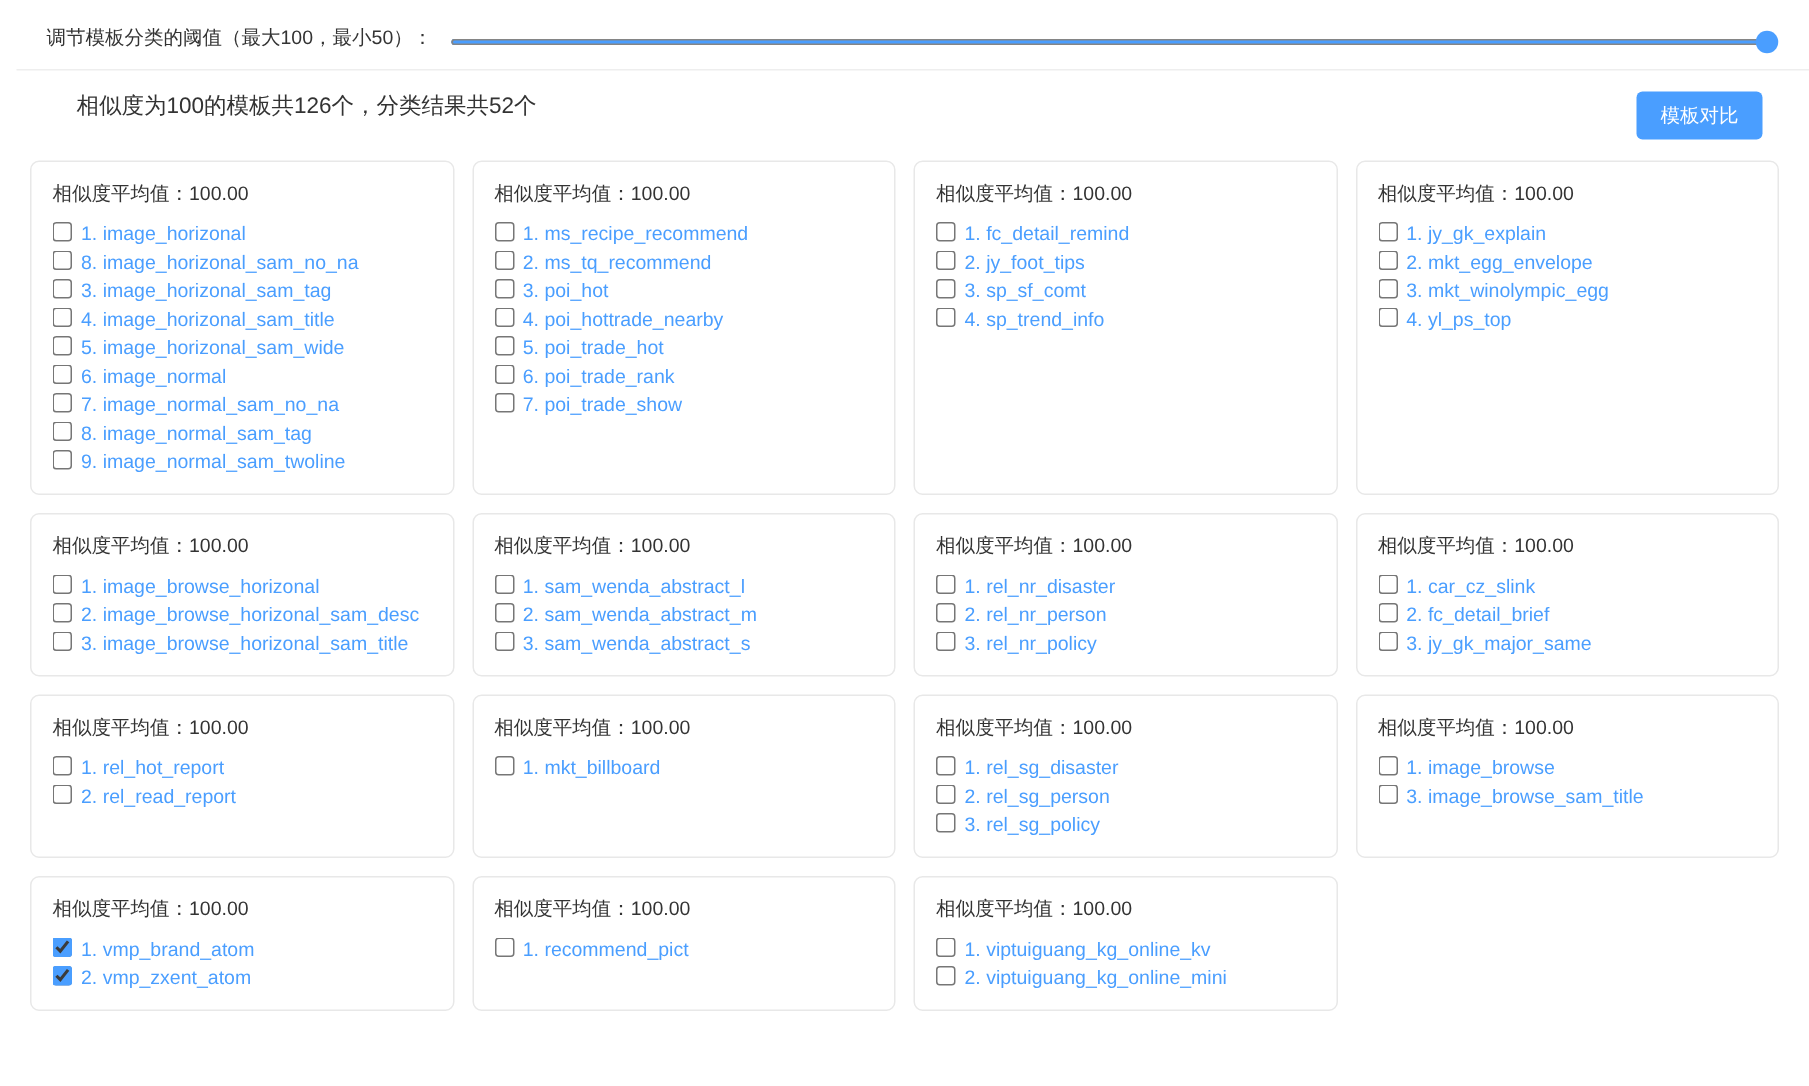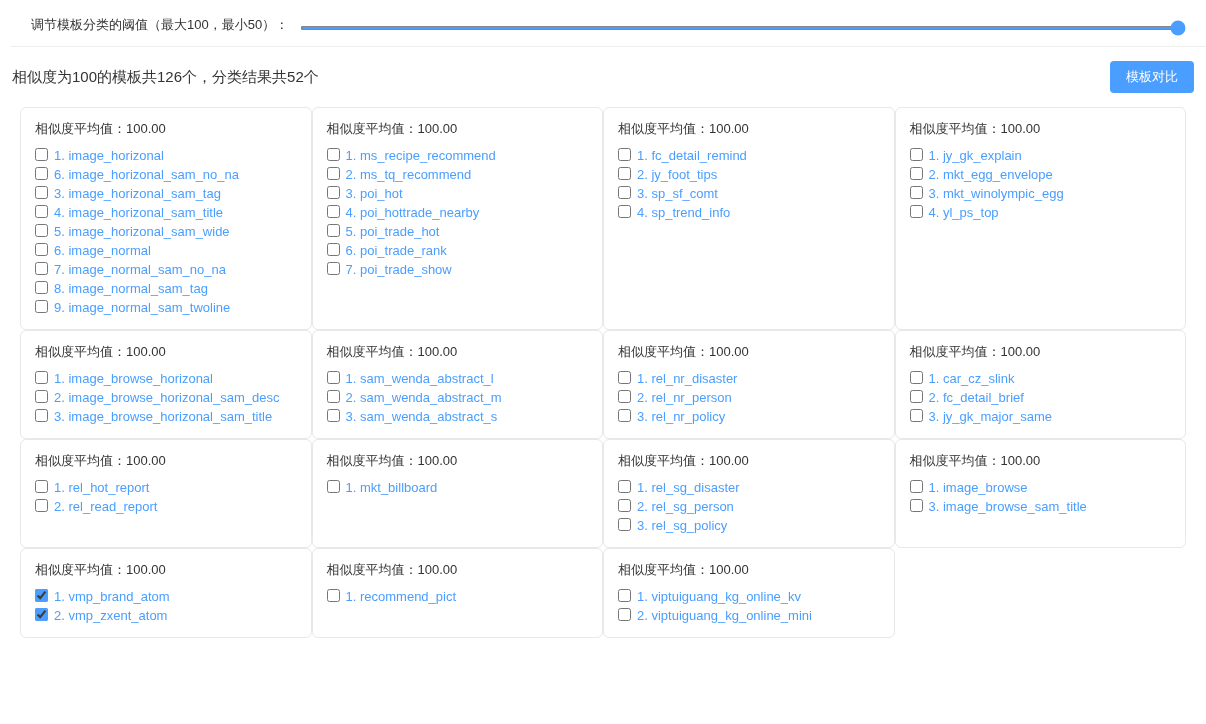--- a/index.html
+++ b/index.html
@@ -25,41 +25,42 @@
     .slider-wrapper {
       flex: 1;
     }
     input[type=range] {
       width: 100%;
       height: 4px;
       accent-color: #4a9eff;
       cursor: pointer;
     }
     .summary-bar {
-      padding: 14px 12px;
+      padding: 14px 31px;
       display: flex;
-      align-items: center;
       justify-content: space-between;
+      margin-left: 20px;
     }
     .summary-text {
       font-size: 15px;
       color: #333;
     }
     .compare-btn {
       background: #4a9eff;
       color: #fff;
       border: none;
       border-radius: 4px;
       padding: 7px 16px;
       font-size: 13px;
       cursor: pointer;
     }
     .grid {
       display: grid;
       grid-template-columns: repeat(4, 1fr);
+      gap: 12px;
       padding: 0 20px 20px 20px;
     }
     .card {
       border: 1px solid #e8e8e8;
       border-radius: 6px;
       padding: 12px 14px;
       background: #fff;
     }
     .card-header {
       font-size: 13px;
@@ -102,21 +103,21 @@
 
 <div class="grid" id="cards-grid">
 <div class="card">
       <div class="card-header">相似度平均值：100.00</div>
       <div class="card-item">
         <input type="checkbox" style="">
         <a href="#">1. image_horizonal</a>
       </div>
       <div class="card-item">
         <input type="checkbox" style="">
-        <a href="#">6. image_horizonal_sam_no_na</a>
+        <a href="#">8. image_horizonal_sam_no_na</a>
       </div>
       <div class="card-item">
         <input type="checkbox" style="">
         <a href="#">3. image_horizonal_sam_tag</a>
       </div>
       <div class="card-item">
         <input type="checkbox" style="">
         <a href="#">4. image_horizonal_sam_title</a>
       </div>
       <div class="card-item">

